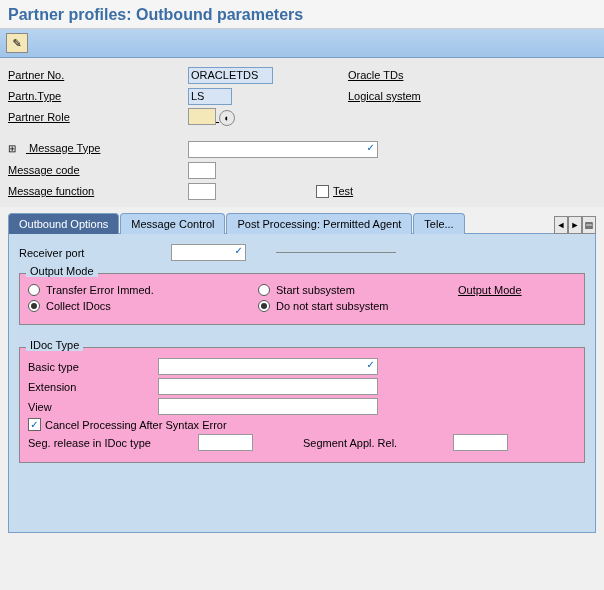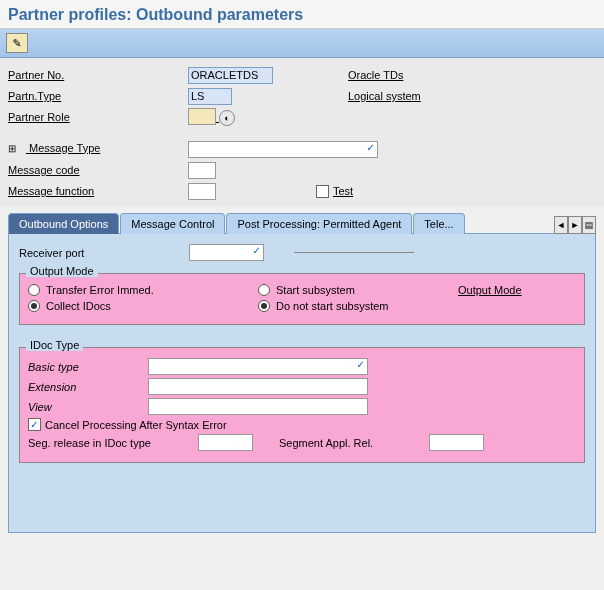--- a/index.html
+++ b/index.html
@@ -187,21 +187,21 @@
   .link-btn {
     text-decoration: underline;
     cursor: pointer;
     margin-left: 20px;
   }
   .inline-input-row {
     display: flex;
     align-items: center;
     margin-bottom: 3px;
   }
-  .inline-label { width: 120px; font-style: italic; }
+  .inline-label { width: 130px; }
   .check-indicator {
     position: absolute;
     right: 3px;
     top: 1px;
     font-size: 10px;
     color: #0060c0;
   }
   .input-wrap { position: relative; display: inline-block; }
 </style>
 </head>
@@ -271,21 +271,21 @@
     <div class="tab-nav">
       <div class="tab-nav-btn">◄</div>
       <div class="tab-nav-btn">►</div>
       <div class="tab-nav-btn">▤</div>
     </div>
   </div>
 
   <div class="tab-panel">
 
     <div class="inline-input-row">
-      <div style="width:170px">Receiver port</div>
+      <div style="width:152px">Receiver port</div>
       <div class="input-wrap">
         <input class="text" style="width: 75px;" value="">
         <span class="check-indicator">✓</span>
       </div>
       <div style="width:120px; border-bottom:1px solid #888; margin-left:30px"></div>
     </div>
 
     <div class="group">
       <div class="group-title">Output Mode</div>
       <div class="radio-row">
@@ -328,19 +328,19 @@
         <div class="inline-label">View</div>
         <input class="text" style="width: 220px;" value="">
       </div>
       <div class="inline-input-row" style="margin-top:3px">
         <span class="checkbox-box">✓</span>
         <span>Cancel Processing After Syntax Error</span>
       </div>
       <div class="inline-input-row" style="margin-top:3px">
         <div style="width:170px">Seg. release in IDoc type</div>
         <input class="text" style="width: 55px;" value="">
-        <div style="width:150px; margin-left:26px">Segment Appl. Rel.</div>
+        <div style="width:150px; margin-left:50px">Segment Appl. Rel.</div>
         <input class="text" style="width: 55px;" value="">
       </div>
     </div>
 
   </div>
 </div>
 
 </body></html>

